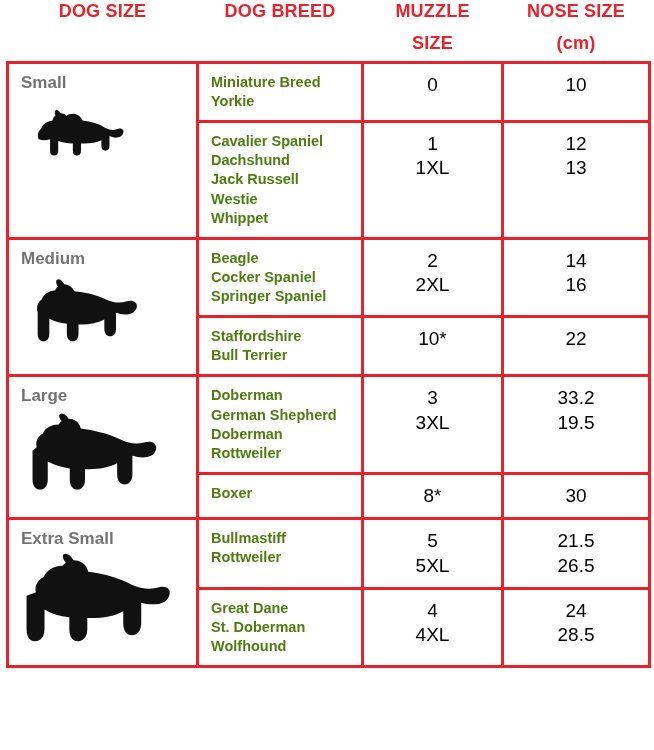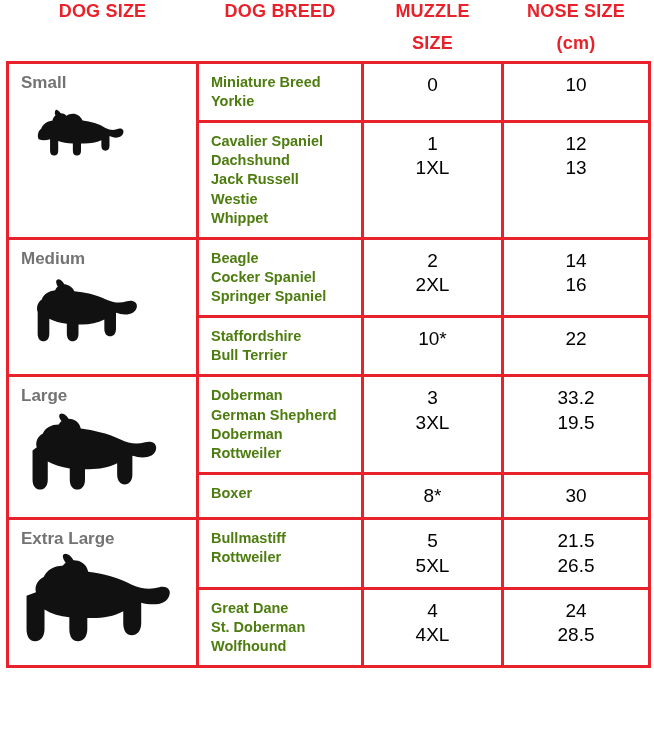--- a/index.html
+++ b/index.html
@@ -292,21 +292,21 @@
           </td>
           <td>
             <div class="val-cell">
               <div class="val-line">30</div>
             </div>
           </td>
         </tr>
         <tr class="group-start">
           <td rowspan="2">
             <div class="size-cell">
-              <div class="size-label">Extra Large</div>
+              <div class="size-label">Extra Small</div>
               <div class="dog-art">
                 <svg viewBox="-8 -8 176 111" width="160" height="95">
                   <path d="M4,38 C2,31 6,23 13,20 C17,12 25,7 35,7 C39,2 46,-1 53,1 C60,3 64,8 65,14 C82,16 101,21 116,29 C127,34 138,35 148,32 C156,30 162,34 160,41 C158,49 150,52 141,52 C136,52 131,51 127,50 L127,74 C127,83 122,88 116,88 C110,88 106,83 106,74 L106,60 C95,66 83,68 70,68 L64,68 L64,81 C64,90 59,95 53,95 C47,95 43,90 43,81 L43,67 C32,66 22,63 14,58 L14,81 C14,90 9,95 3,95 C-3,95 -7,90 -7,81 L-7,42 Z M39,4 C35,-2 34,-6 38,-7 C43,-7 47,-2 49,3 Z" fill="#111111"></path>
                 </svg>
               </div>
             </div>
           </td>
           <td>
             <div class="breed-cell">
               <ul class="breed-list">

